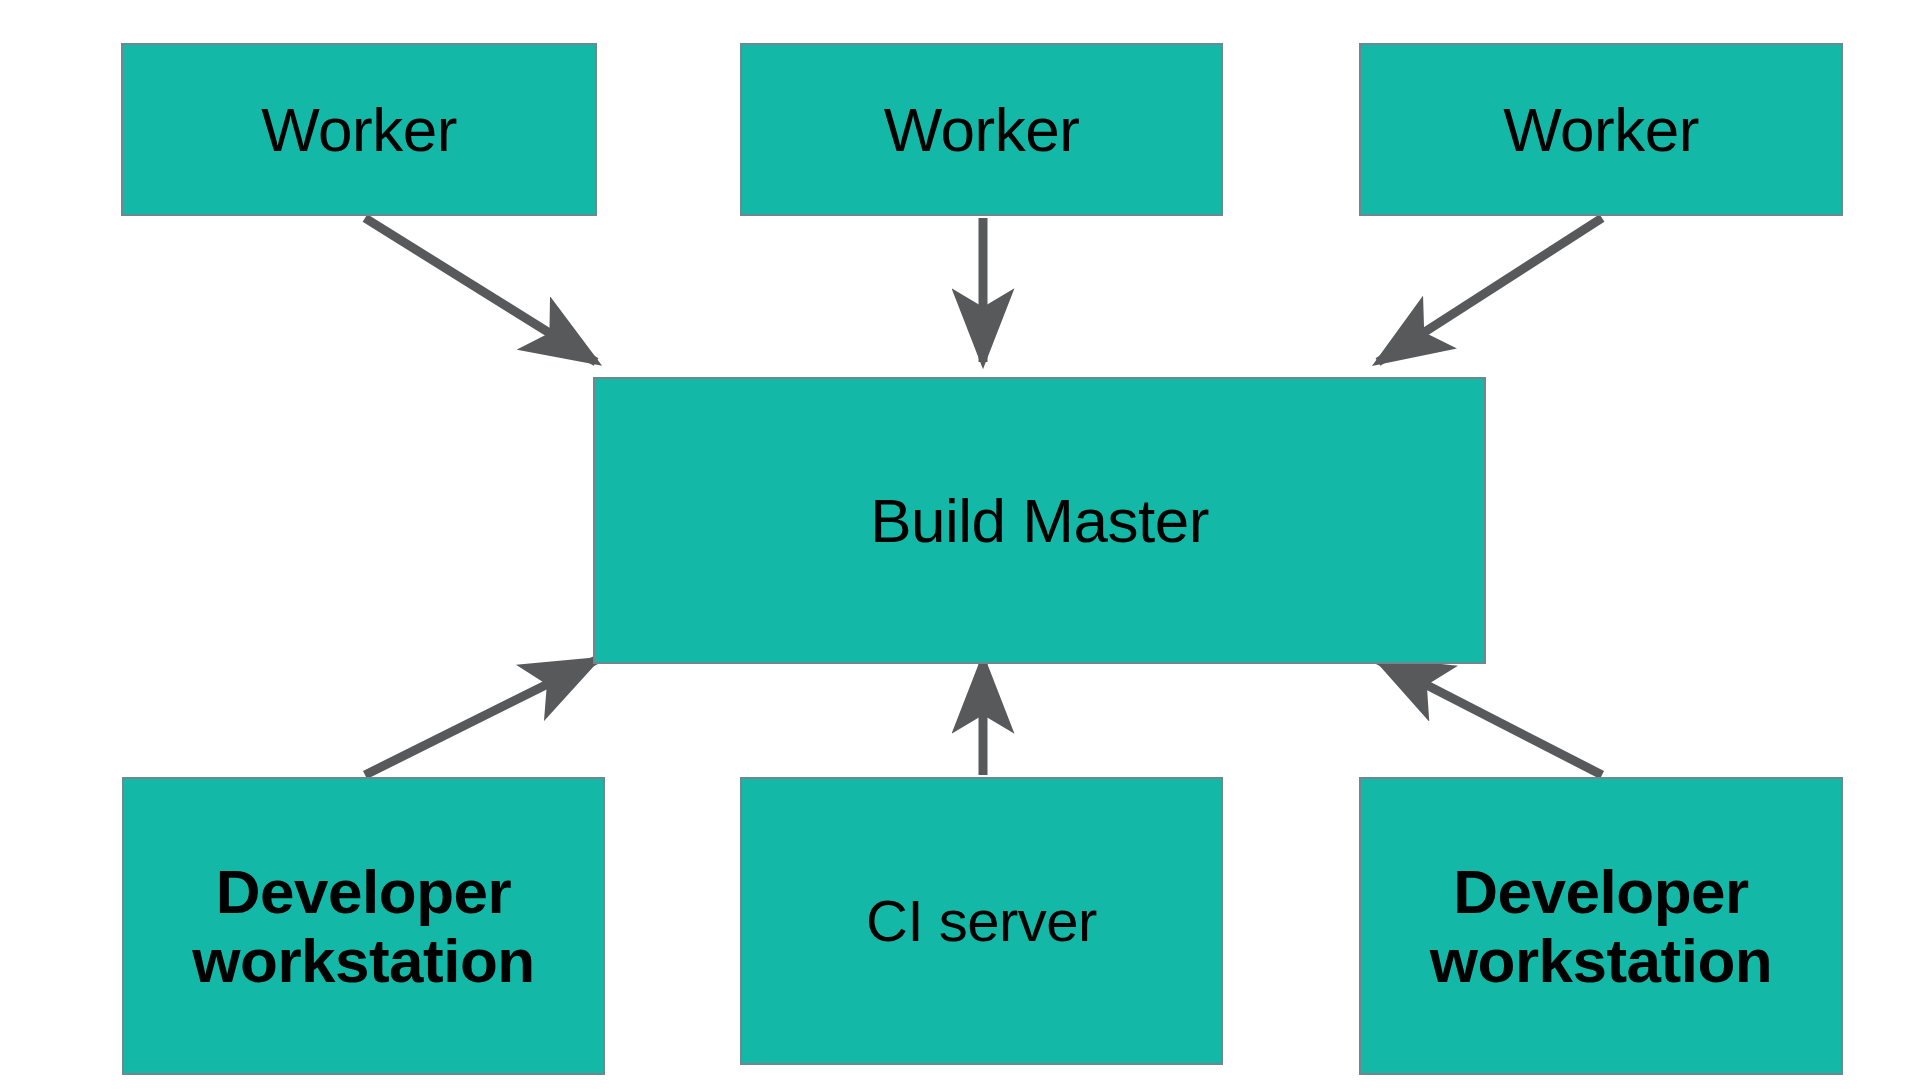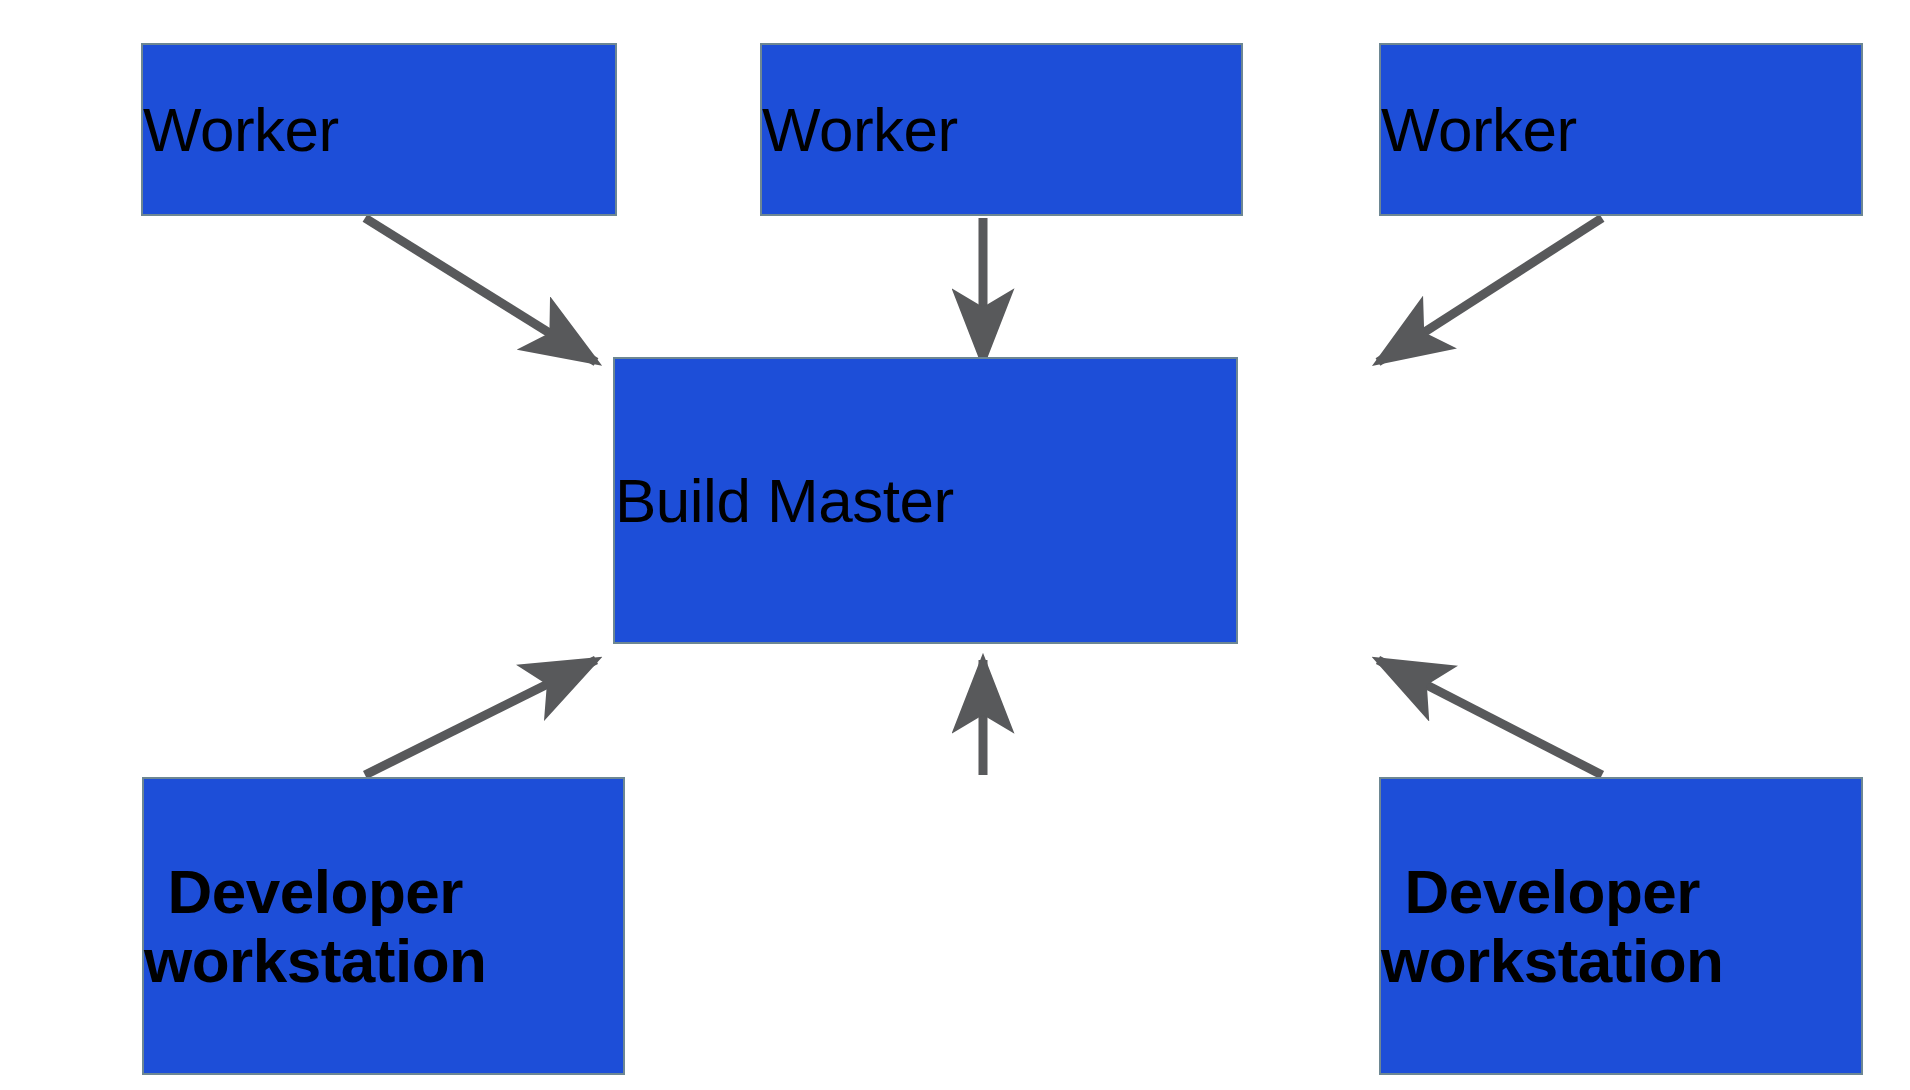--- a/index.html
+++ b/index.html
@@ -19,44 +19,43 @@
     position: absolute;
     left: 0;
     top: 0;
     width: 1910px;
     height: 1090px;
     pointer-events: none;
   }
   .node {
     position: absolute;
     box-sizing: border-box;
-    background: #1d4ed8;
+    background: #14b8a6;
     border: 2px solid #6d8793;
     display: flex;
     align-items: center;
-    justify-content: flex-start;
+    justify-content: center;
     text-align: center;
-    margin-left: 20px;
   }
   .node-label {
     font-family: "Liberation Sans", sans-serif;
     color: #000000;
     line-height: 1.12;
     white-space: pre-line;
     letter-spacing: -0.5px;
   }
   .fs-big   { font-size: 62px; }
   .fs-med   { font-size: 58px; }
   .fs-multi { font-size: 62px; font-weight: bold; }
 
   
   #node-worker-1 { left: 121px; top: 43px;  width: 476px; height: 173px; }
   #node-worker-2 { left: 740px; top: 43px;  width: 483px; height: 173px; }
   #node-worker-3 { left: 1359px; top: 43px; width: 484px; height: 173px; }
-  #node-build-master { left: 593px; top: 357px; width: 625px; height: 287px; }
+  #node-build-master { left: 593px; top: 377px; width: 893px; height: 287px; }
   #node-dev-left  { left: 122px; top: 777px;  width: 483px; height: 298px; }
   #node-ci-server { left: 740px; top: 777px;  width: 483px; height: 288px; }
   #node-dev-right { left: 1359px; top: 777px; width: 484px; height: 298px; }
 </style>
 </head>
 <body>
 
 <div id="canvas">
 
   <svg id="edge-layer" viewBox="0 0 1910 1090" width="1910" height="1090" xmlns="http://www.w3.org/2000/svg">
@@ -93,19 +92,22 @@
 
   <div class="node" id="node-build-master">
     <span class="node-label fs-big">Build Master</span>
   </div>
 
   <div class="node" id="node-dev-left">
     <span class="node-label fs-multi">Developer
 workstation</span>
   </div>
 
+  <div class="node" id="node-ci-server">
+    <span class="node-label fs-med">CI server</span>
+  </div>
 
   <div class="node" id="node-dev-right">
     <span class="node-label fs-multi">Developer
 workstation</span>
   </div>
 
 </div>
 
 </body></html>

